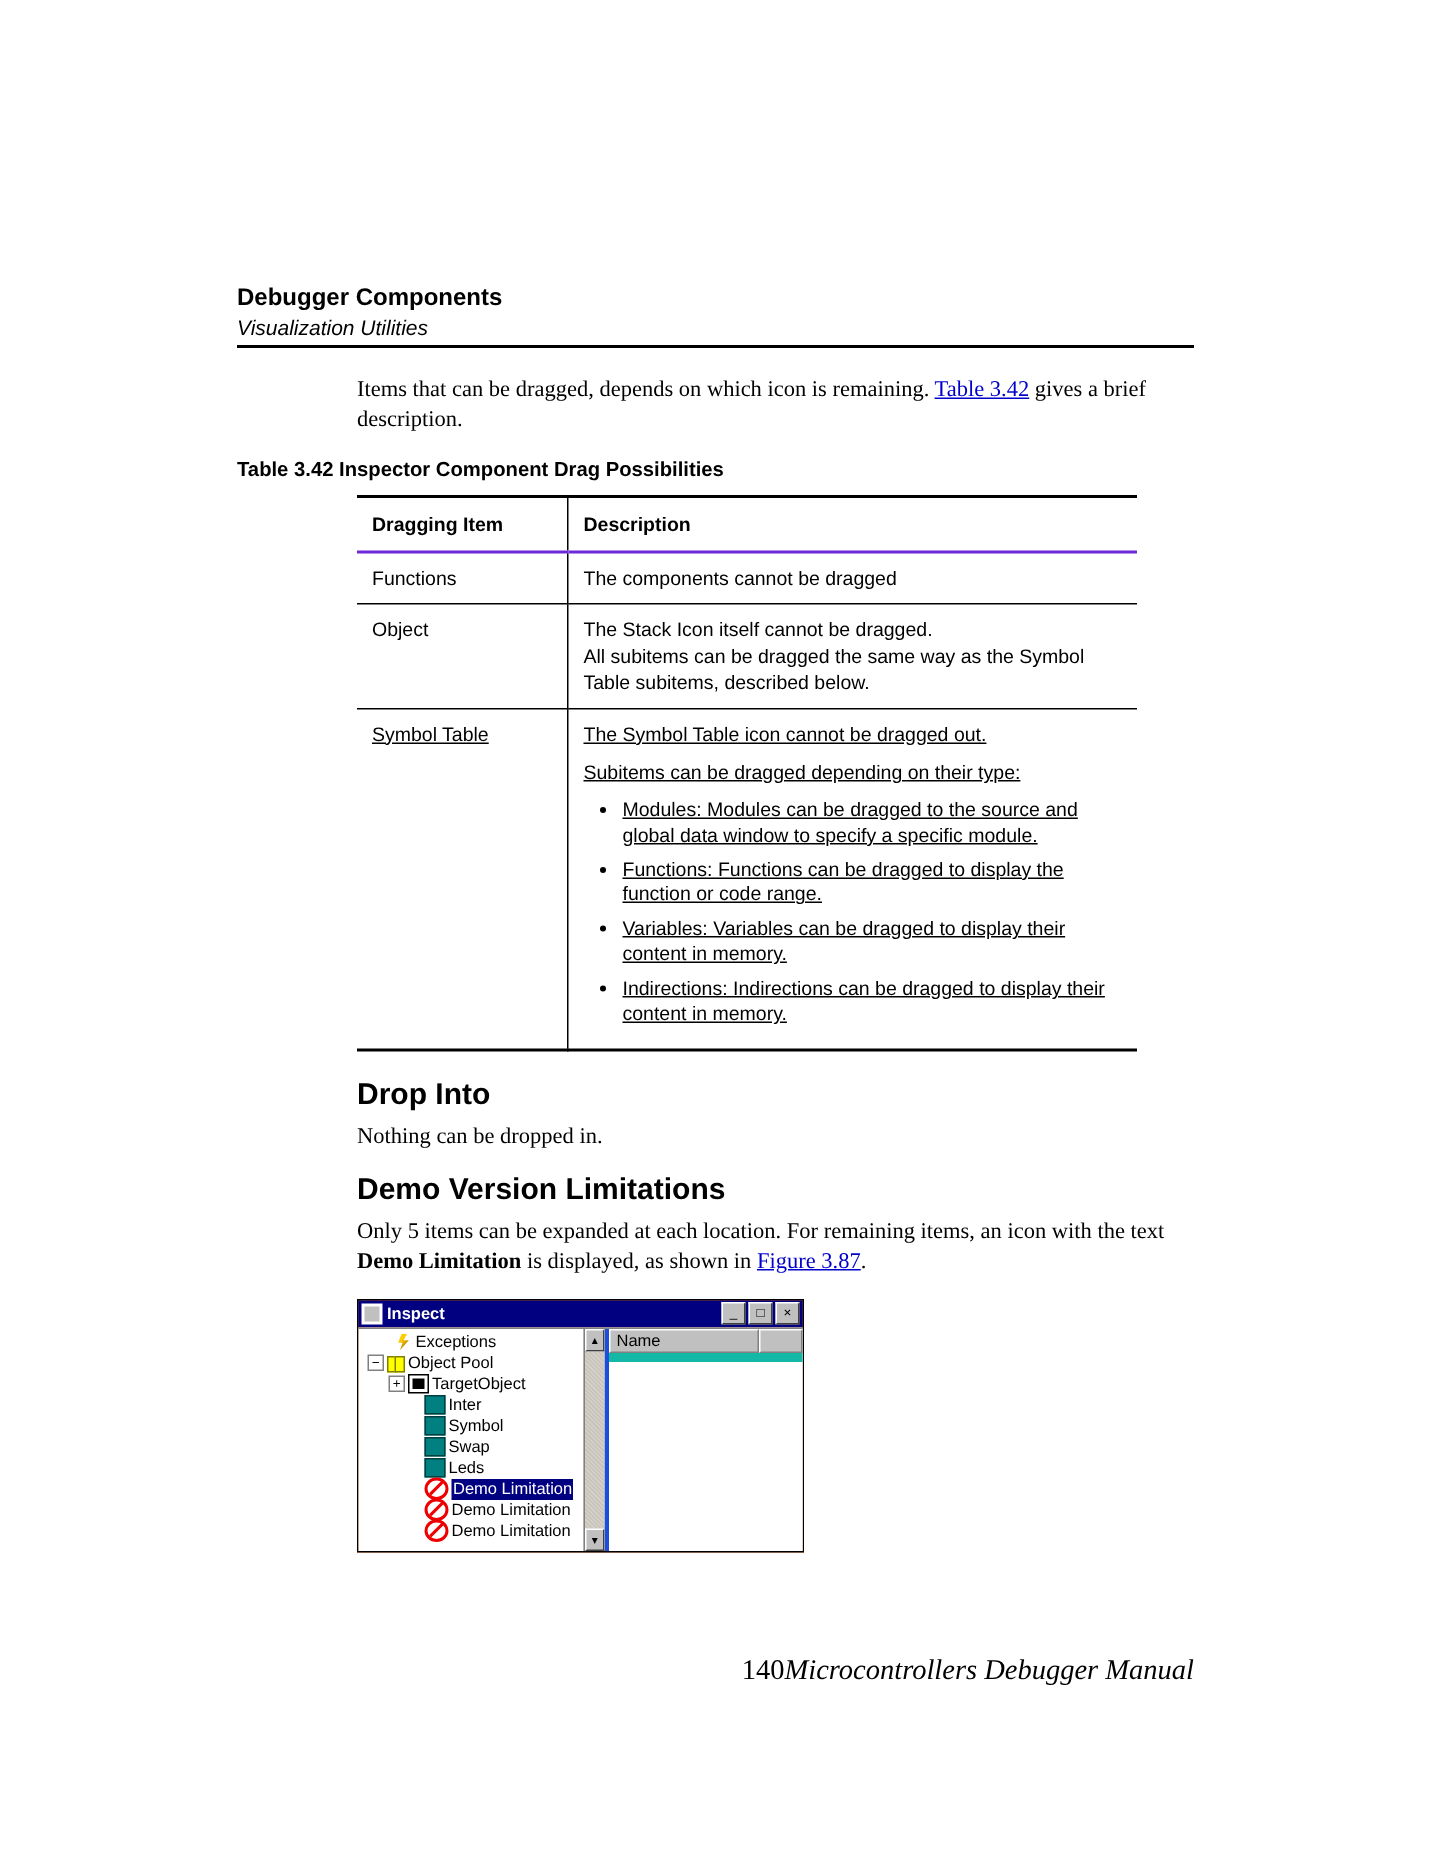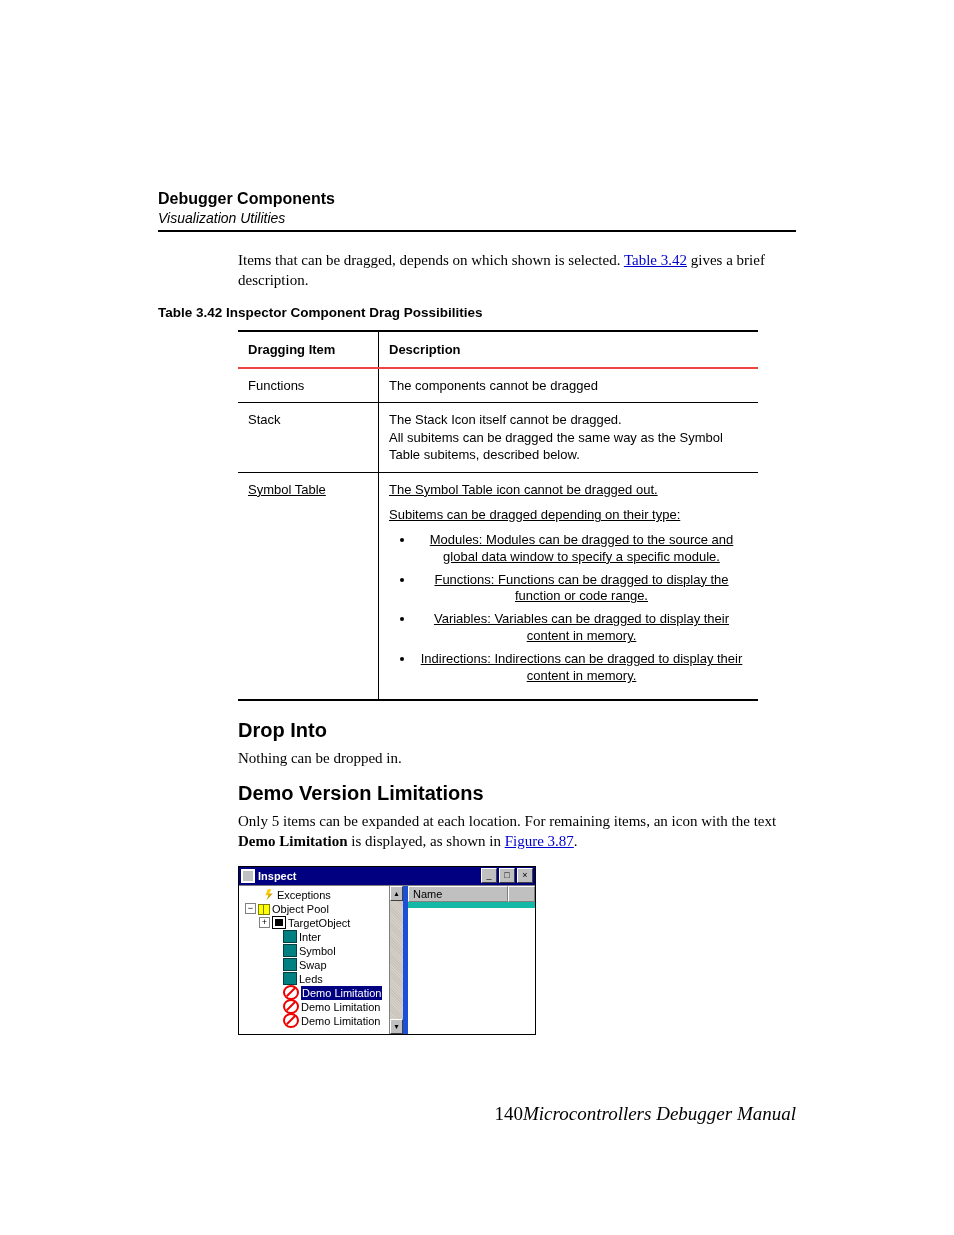--- a/index.html
+++ b/index.html
@@ -62,41 +62,40 @@
     margin-left: 80px;
     font-family: Arial, Helvetica, sans-serif;
     font-size: 13px;
     border-top: 2px solid #000;
     border-bottom: 2px solid #000;
   }
   table.drag th {
     text-align: left;
     font-weight: bold;
     padding: 10px 10px;
-    border-bottom: 2px solid #ef4444;
+    border-bottom: 2px solid #6d28d9;
     vertical-align: top;
   }
   table.drag td {
     padding: 8px 10px;
     border-bottom: 1px solid #000;
     vertical-align: top;
     line-height: 1.35;
   }
   table.drag tr:last-child td {
     border-bottom: none;
     text-decoration: underline;
   }
   table.drag th:first-child, table.drag td:first-child {
     width: 120px;
     border-right: 1px solid #000;
   }
   ul.subitems {
     margin: 8px 0 0 0;
     padding-left: 26px;
-    text-align: center;
   }
   ul.subitems li {
     margin-bottom: 6px;
     line-height: 1.3;
   }
   
   .inspect-window {
     margin-left: 80px;
     width: 296px;
     border: 1px solid #000;
@@ -132,21 +131,21 @@
     font-size:9px; line-height:1; color:#000;
   }
   .client {
     display: flex;
     background:#fff;
     border-top:1px solid #808080;
     height: 148px;
   }
   .treepane {
     width: 164px;
-    border-right: 5px solid #1d4ed8;
+    border-right: 3px solid #1d4ed8;
     position: relative;
     overflow:hidden;
   }
   .scrollbar {
     position:absolute; right:0; top:0; bottom:0; width:13px;
     background:#d4d0c8;
     border-left:1px solid #808080;
     display:flex;flex-direction:column;justify-content:space-between;
   }
   .sbtn{height:13px;background:#c0c0c0;border:1px solid #fff;border-right-color:#404040;border-bottom-color:#404040;display:flex;align-items:center;justify-content:center;font-size:8px;}
@@ -192,40 +191,40 @@
 
 <div class="page">
   <div>
     <p class="hdr-title">Debugger Components</p>
     <p class="hdr-sub">Visualization Utilities</p>
     <hr class="hrule">
   </div>
 
   <div class="content-indent">
     <p class="body">
-      <span>Items that can be dragged, depends on which shown is selected. </span><a href="#" class="xref">Table 3.42</a><span> gives a brief description.</span>
+      <span>Items that can be dragged, depends on which icon is remaining. </span><a href="#" class="xref">Table 3.42</a><span> gives a brief description.</span>
     </p>
   </div>
 
   <p class="table-caption">Table 3.42  Inspector Component Drag Possibilities</p>
 
   <table class="drag">
     <thead>
       <tr>
         <th>Dragging Item</th>
         <th>Description</th>
       </tr>
     </thead>
     <tbody>
       <tr>
         <td>Functions</td>
         <td>The components cannot be dragged</td>
       </tr>
       <tr>
-        <td>Stack</td>
+        <td>Object</td>
         <td style="white-space:pre-line;">The Stack Icon itself cannot be dragged.
 All subitems can be dragged the same way as the Symbol Table subitems, described below.</td>
       </tr>
       <tr>
         <td>Symbol Table</td>
         <td>
           <div>The Symbol Table icon cannot be dragged out.</div>
           <div style="margin-top:8px;">Subitems can be dragged depending on their type:</div>
           <ul class="subitems">
             <li>Modules: Modules can be dragged to the source and global data window to specify a specific module.</li>

